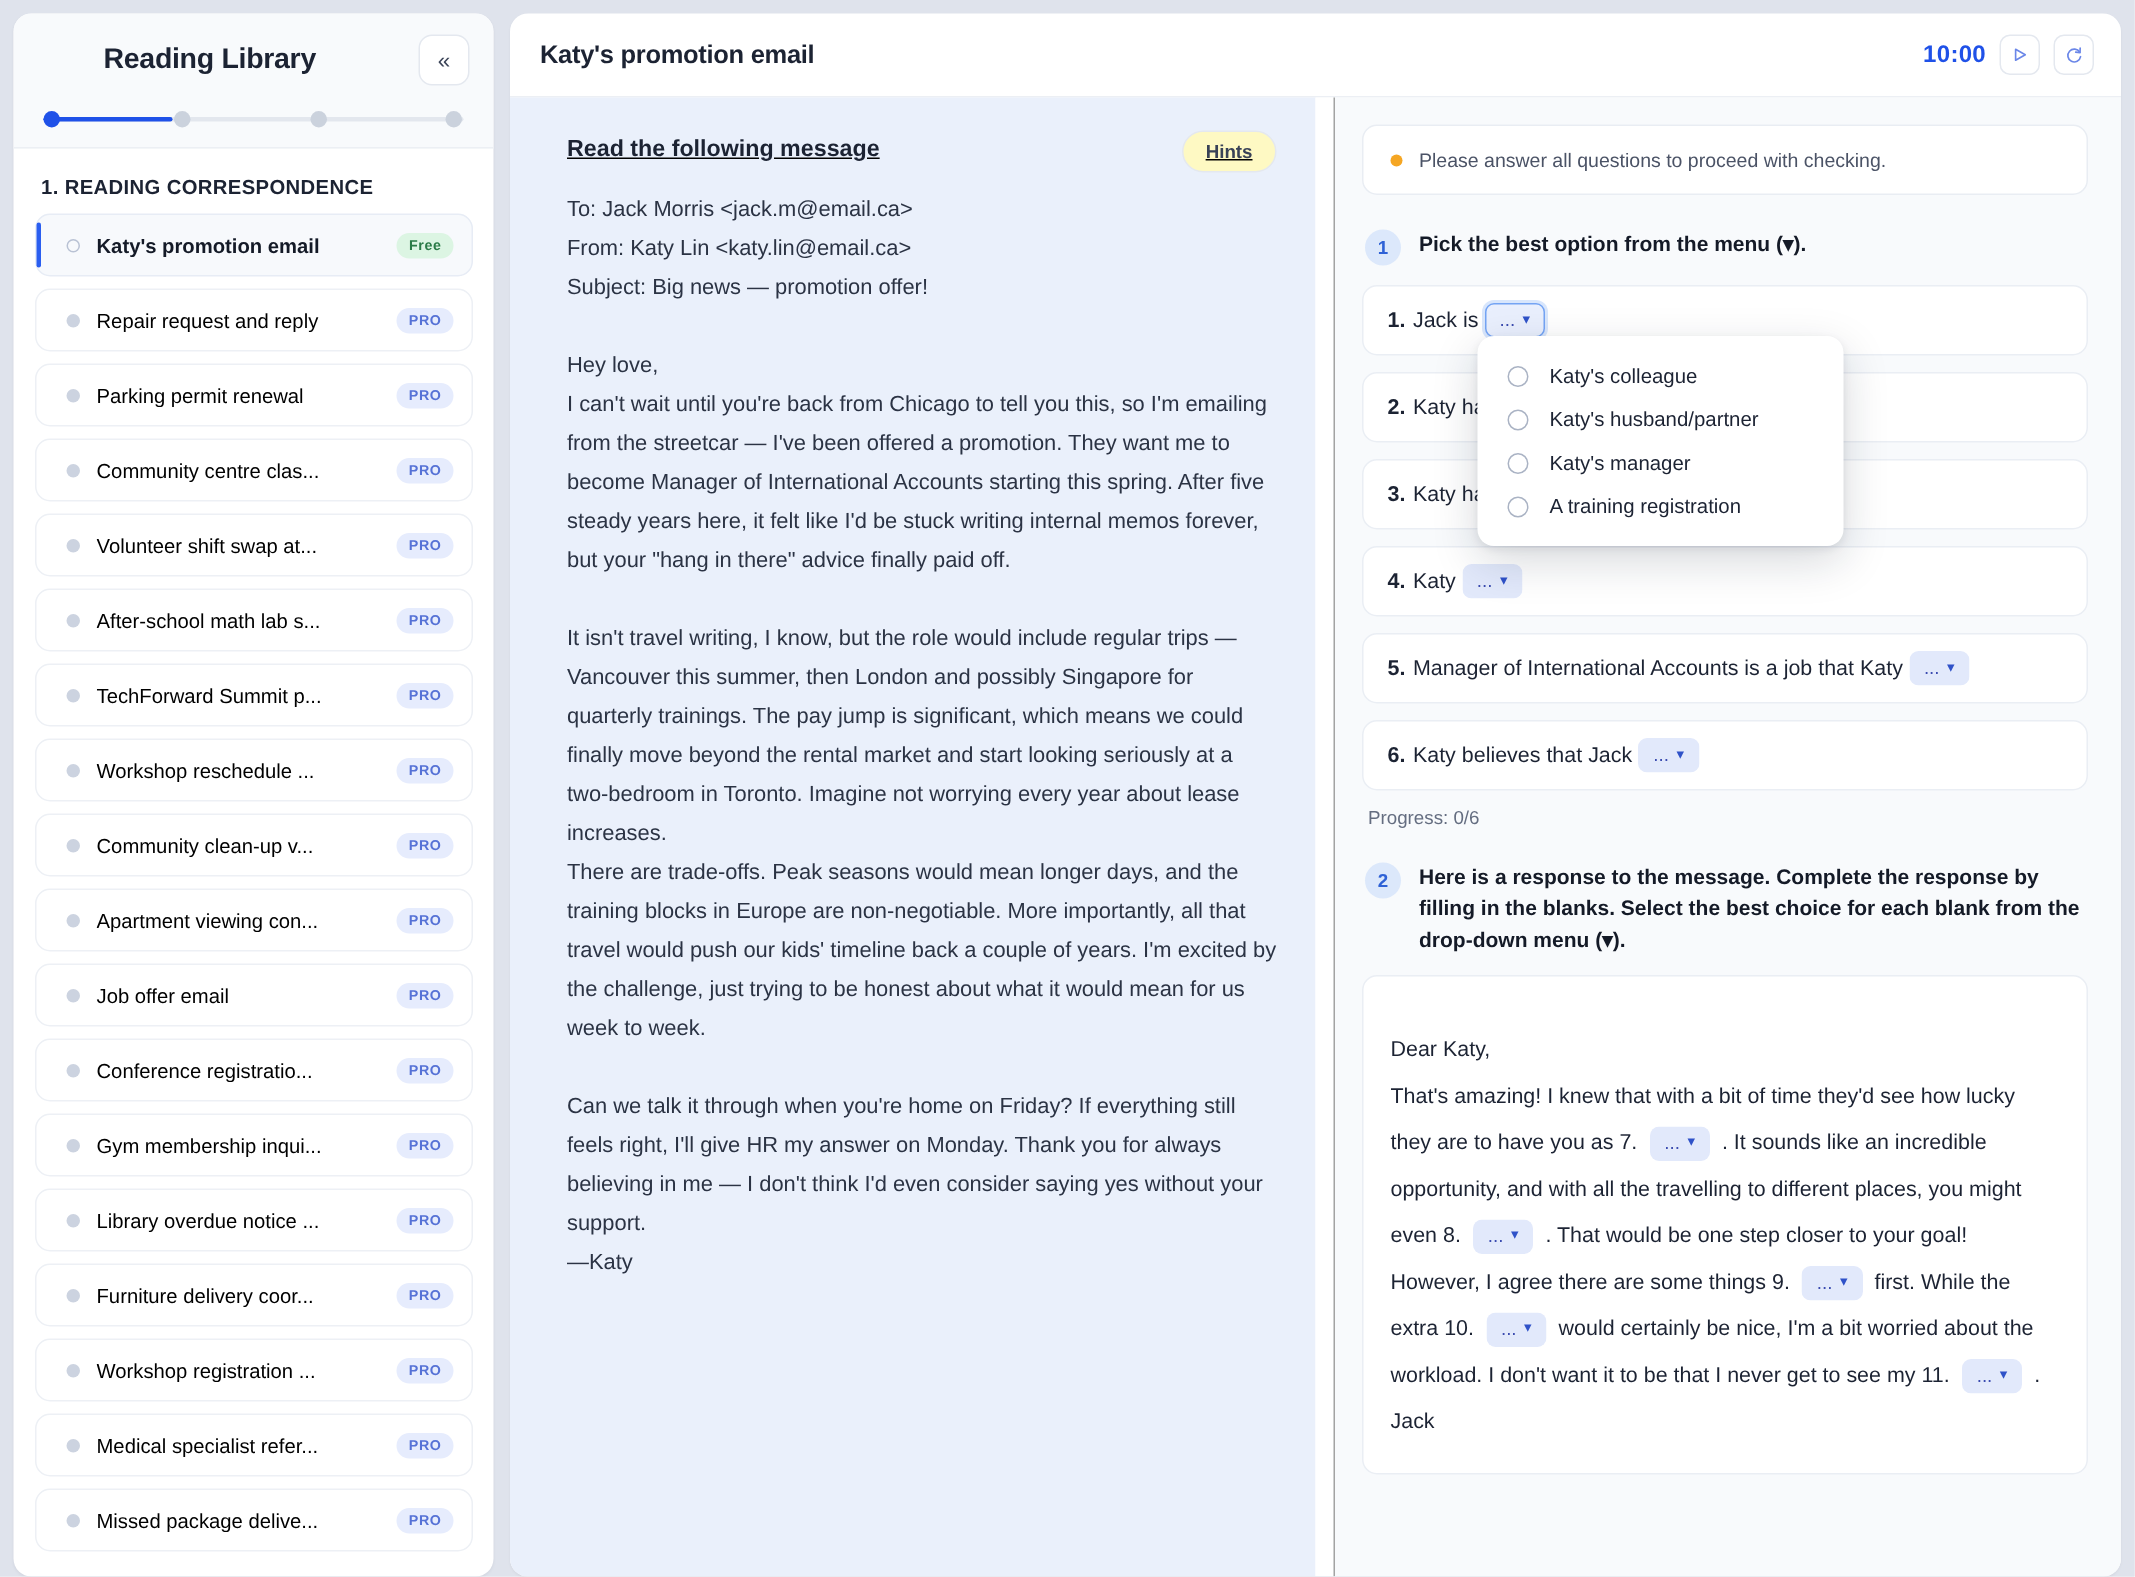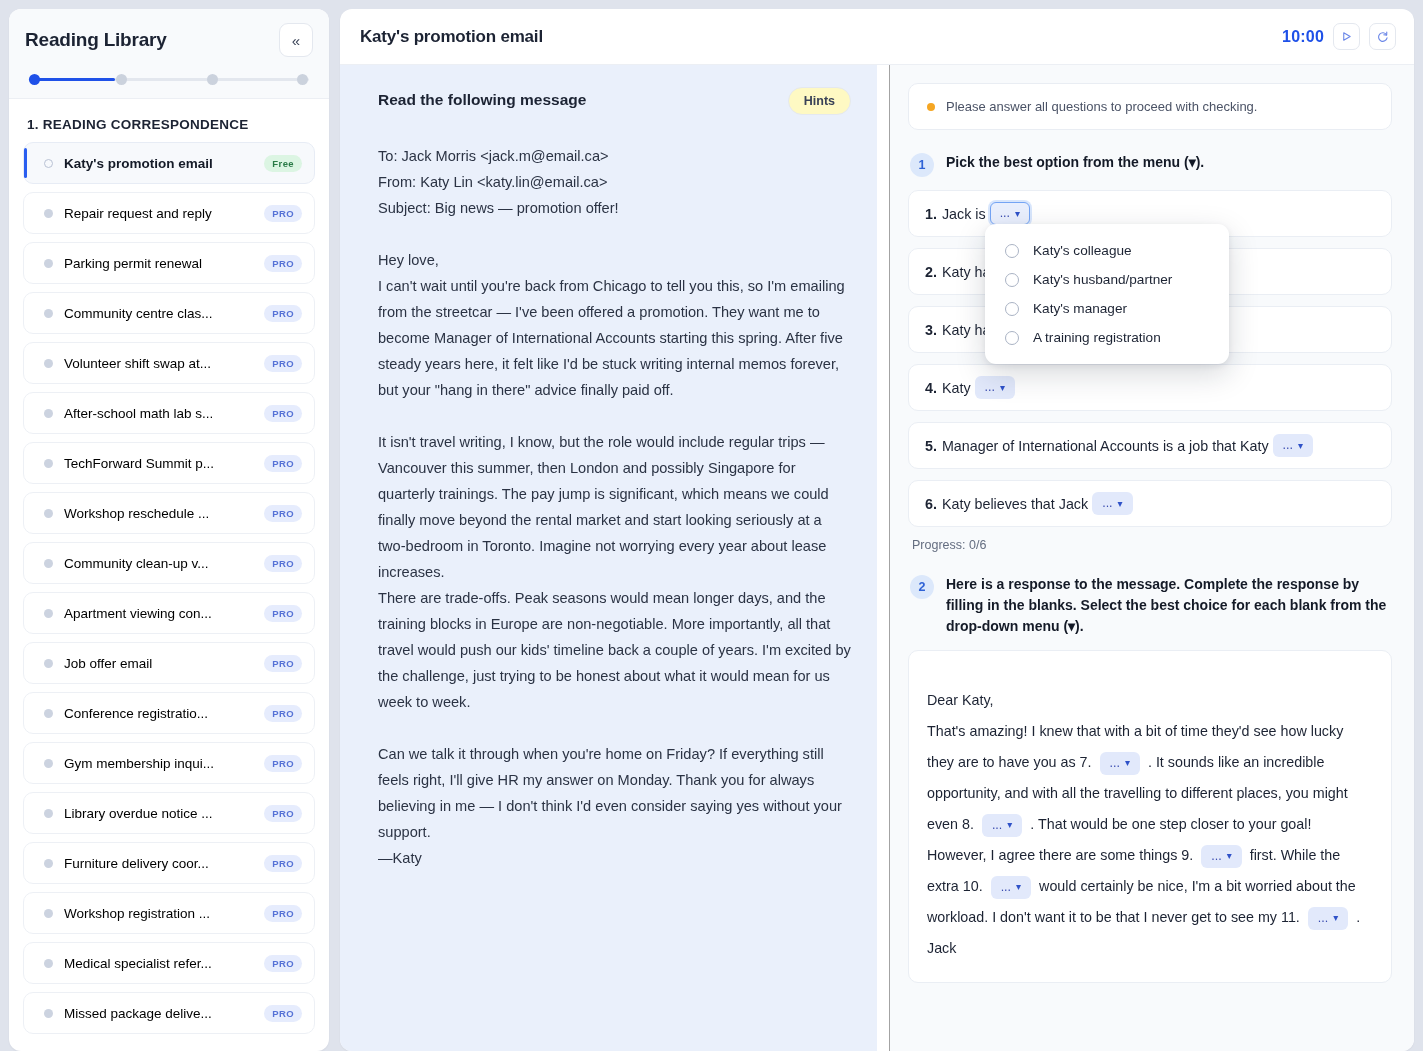--- a/index.html
+++ b/index.html
@@ -19,21 +19,21 @@
     display: flex; flex-direction: column;
     overflow: hidden;
     box-shadow: 0 1px 2px rgba(16,24,40,.05);
   }
   .sb-head {
     background: #f8fafc;
     border-bottom: 1px solid #eceff4;
     padding: 14px 16px 12px 16px;
   }
   .sb-head-row { display: flex; align-items: center; justify-content: space-between; }
-  .sb-title { font-size: 19px; font-weight: 700; color: #1c2333; letter-spacing: -.2px; }
+  .sb-title { font-size: 19px; font-weight: 700; color: #1c2333; letter-spacing: -.2px; margin-left: 44px; }
   .collapse-btn {
     width: 34px; height: 34px; border-radius: 9px;
     background: #fff; border: 1px solid #e4e8ef;
     display: flex; align-items: center; justify-content: center;
     color: #3b4458; font-size: 15px; cursor: pointer;
   }
   .sb-progress { position: relative; margin-top: 17px; height: 12px; }
   .sb-track { position: absolute; left: 4px; right: 4px; top: 4px; height: 3px; background: #e3e7ee; border-radius: 2px; }
   .sb-fill { position: absolute; left: 4px; top: 4px; height: 3px; background: #1f51e8; border-radius: 2px; }
   .sb-dot { position: absolute; top: 0; width: 11px; height: 11px; border-radius: 50%; background: #cbd2dd; }
@@ -89,28 +89,28 @@
     cursor: pointer; color: #6b87e8;
   }
 
   .panes { flex: 1; display: flex; min-height: 0; }
 
   
   .read-pane {
     width: 537px; flex: none; background: #eaf0fb;
     padding: 22px 26px 20px 38px; overflow-y: auto;
   }
-  .read-head { display: flex; align-items: flex-start; justify-content: space-between; }
+  .read-head { display: flex; align-items: flex-start; justify-content: space-between; text-decoration: underline; }
   .read-title { font-size: 15.5px; font-weight: 700; color: #1c2333; padding-top: 4px; }
   .hints-btn {
     background: #fef9c3; border: 1px solid #e4e8ef; border-radius: 14px;
     font-size: 12.5px; font-weight: 600; color: #394257;
     padding: 6px 15px; cursor: pointer;
   }
-  .msg { margin-top: 28px; font-size: 14.6px; line-height: 26px; color: #2b3344; white-space: pre-wrap; }
+  .msg { margin-top: 12px; font-size: 14.6px; line-height: 26px; color: #2b3344; white-space: pre-wrap; }
 
   .pane-gap { width: 12px; background: #fff; flex: none; }
 
   
   .q-pane {
     flex: 1; background: #f8fafc; border-left: 1px solid #a3a3a3;
     overflow-y: scroll; padding: 18px 22px 24px 18px; position: relative;
   }
   .q-pane::-webkit-scrollbar { width: 10px; }
   .q-pane::-webkit-scrollbar-track { background: #f3f4f6; }

